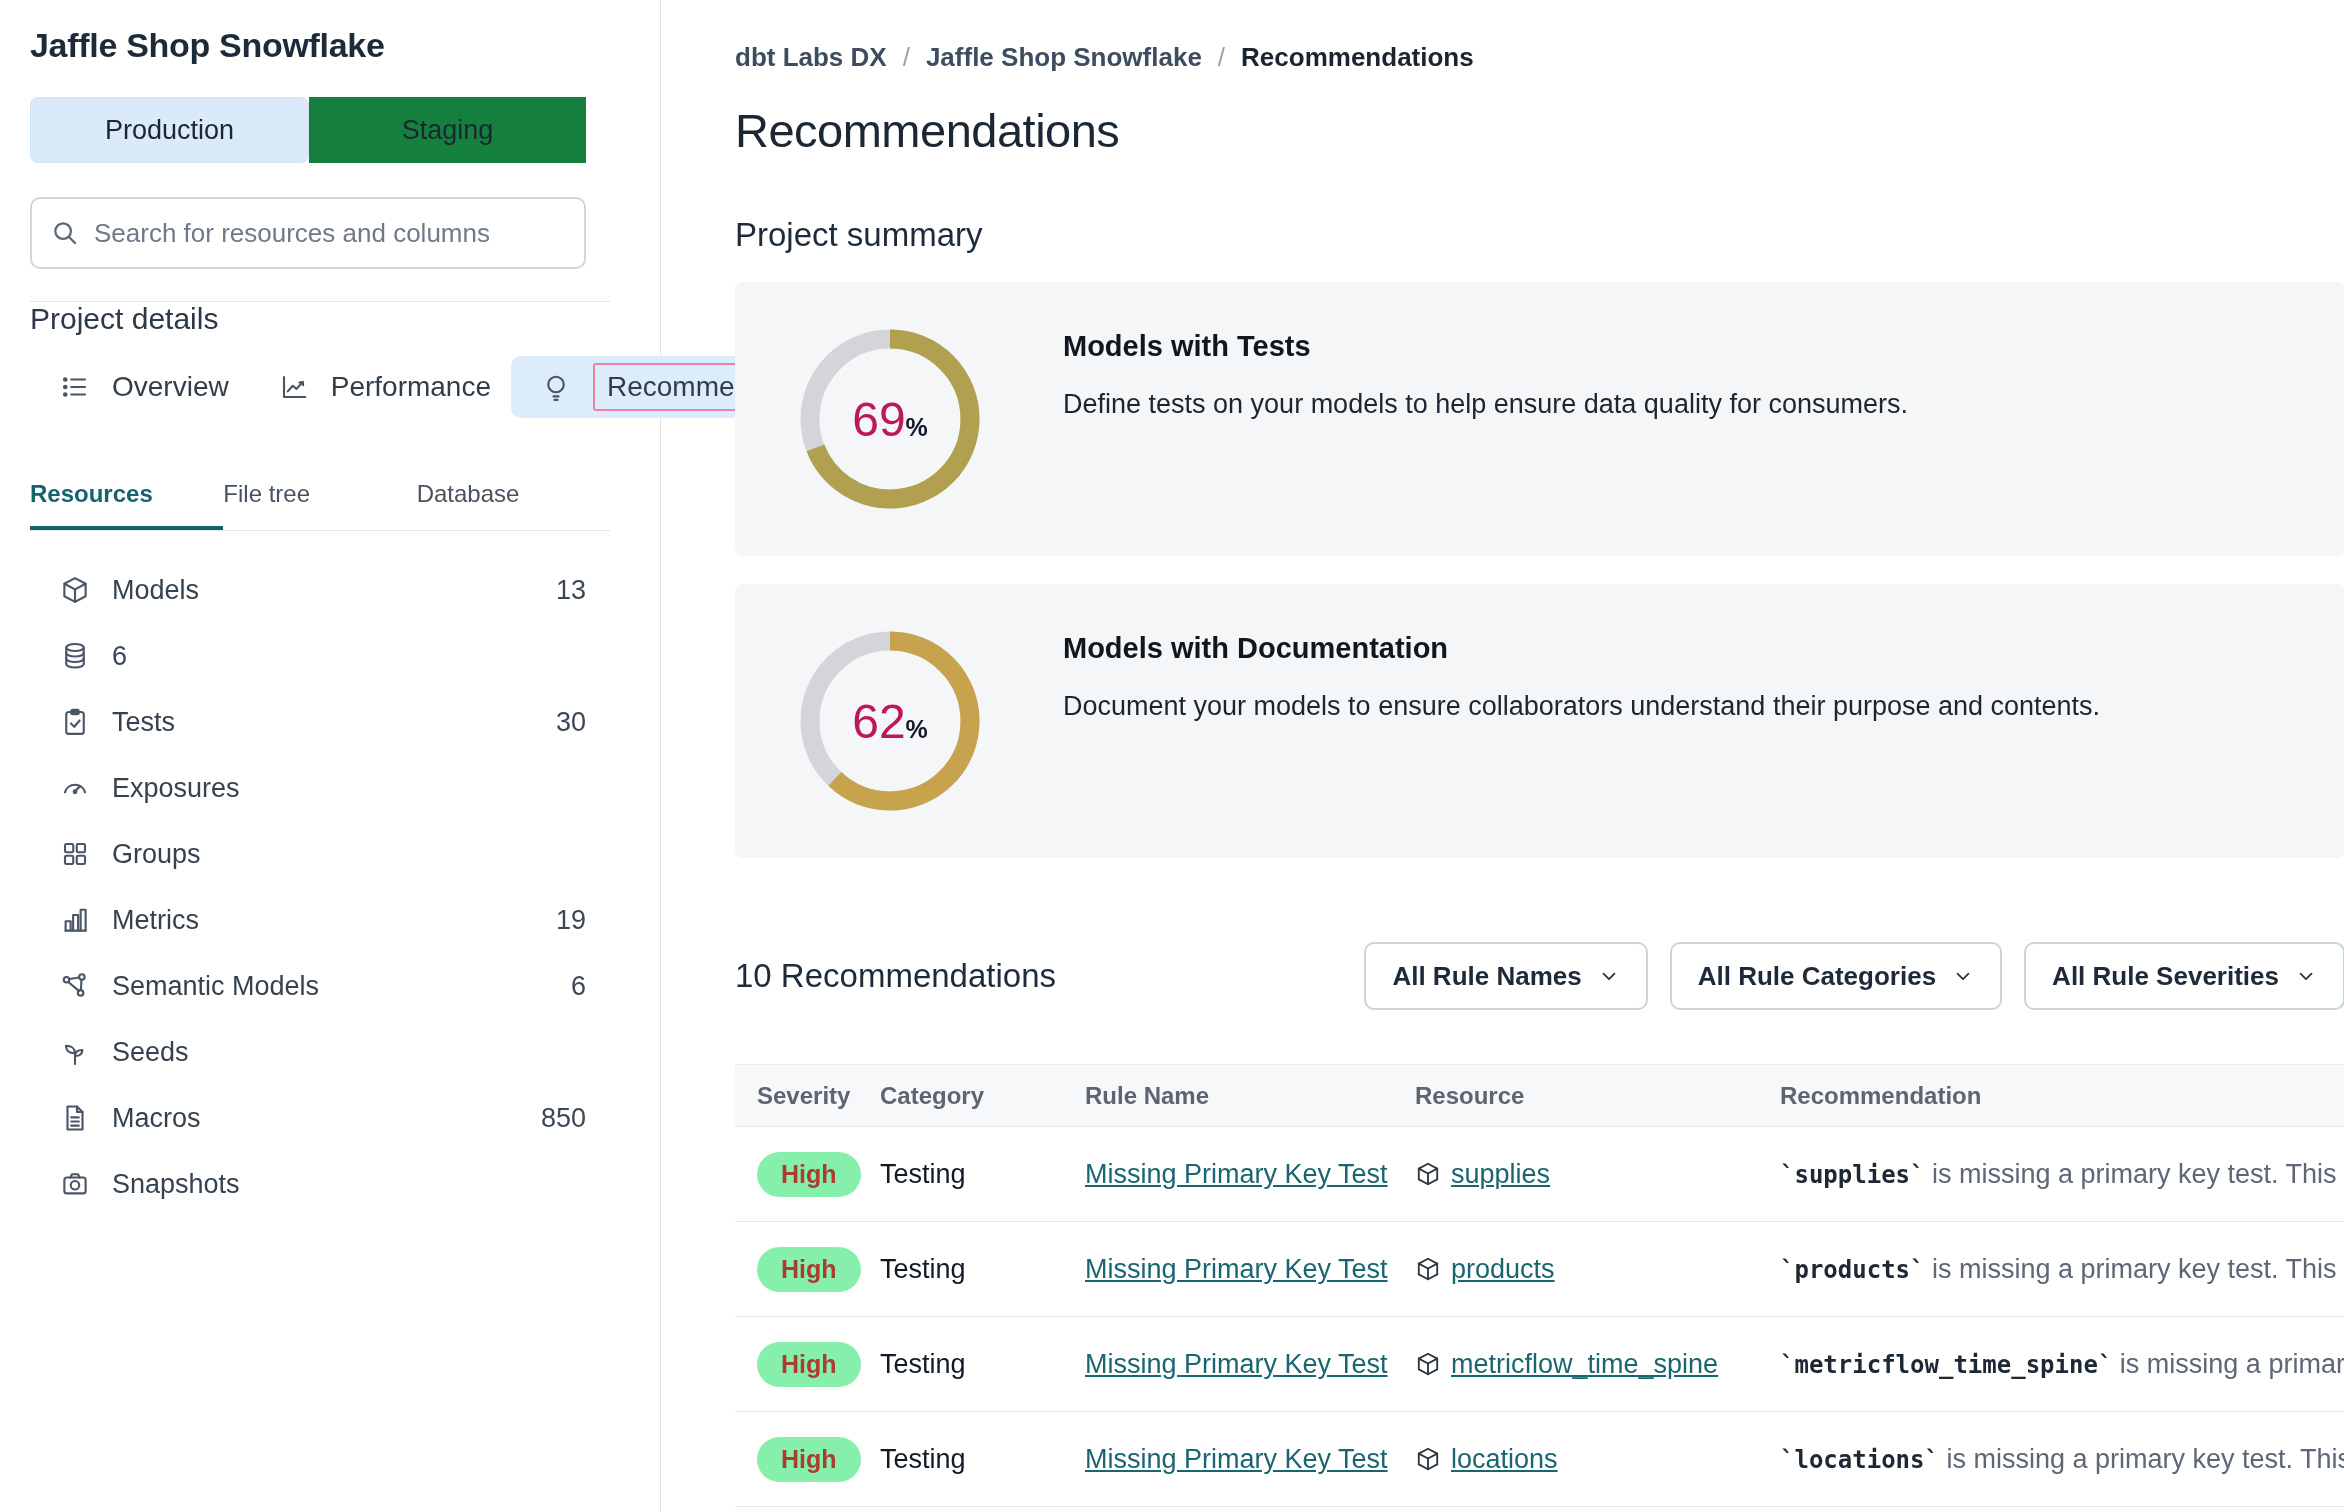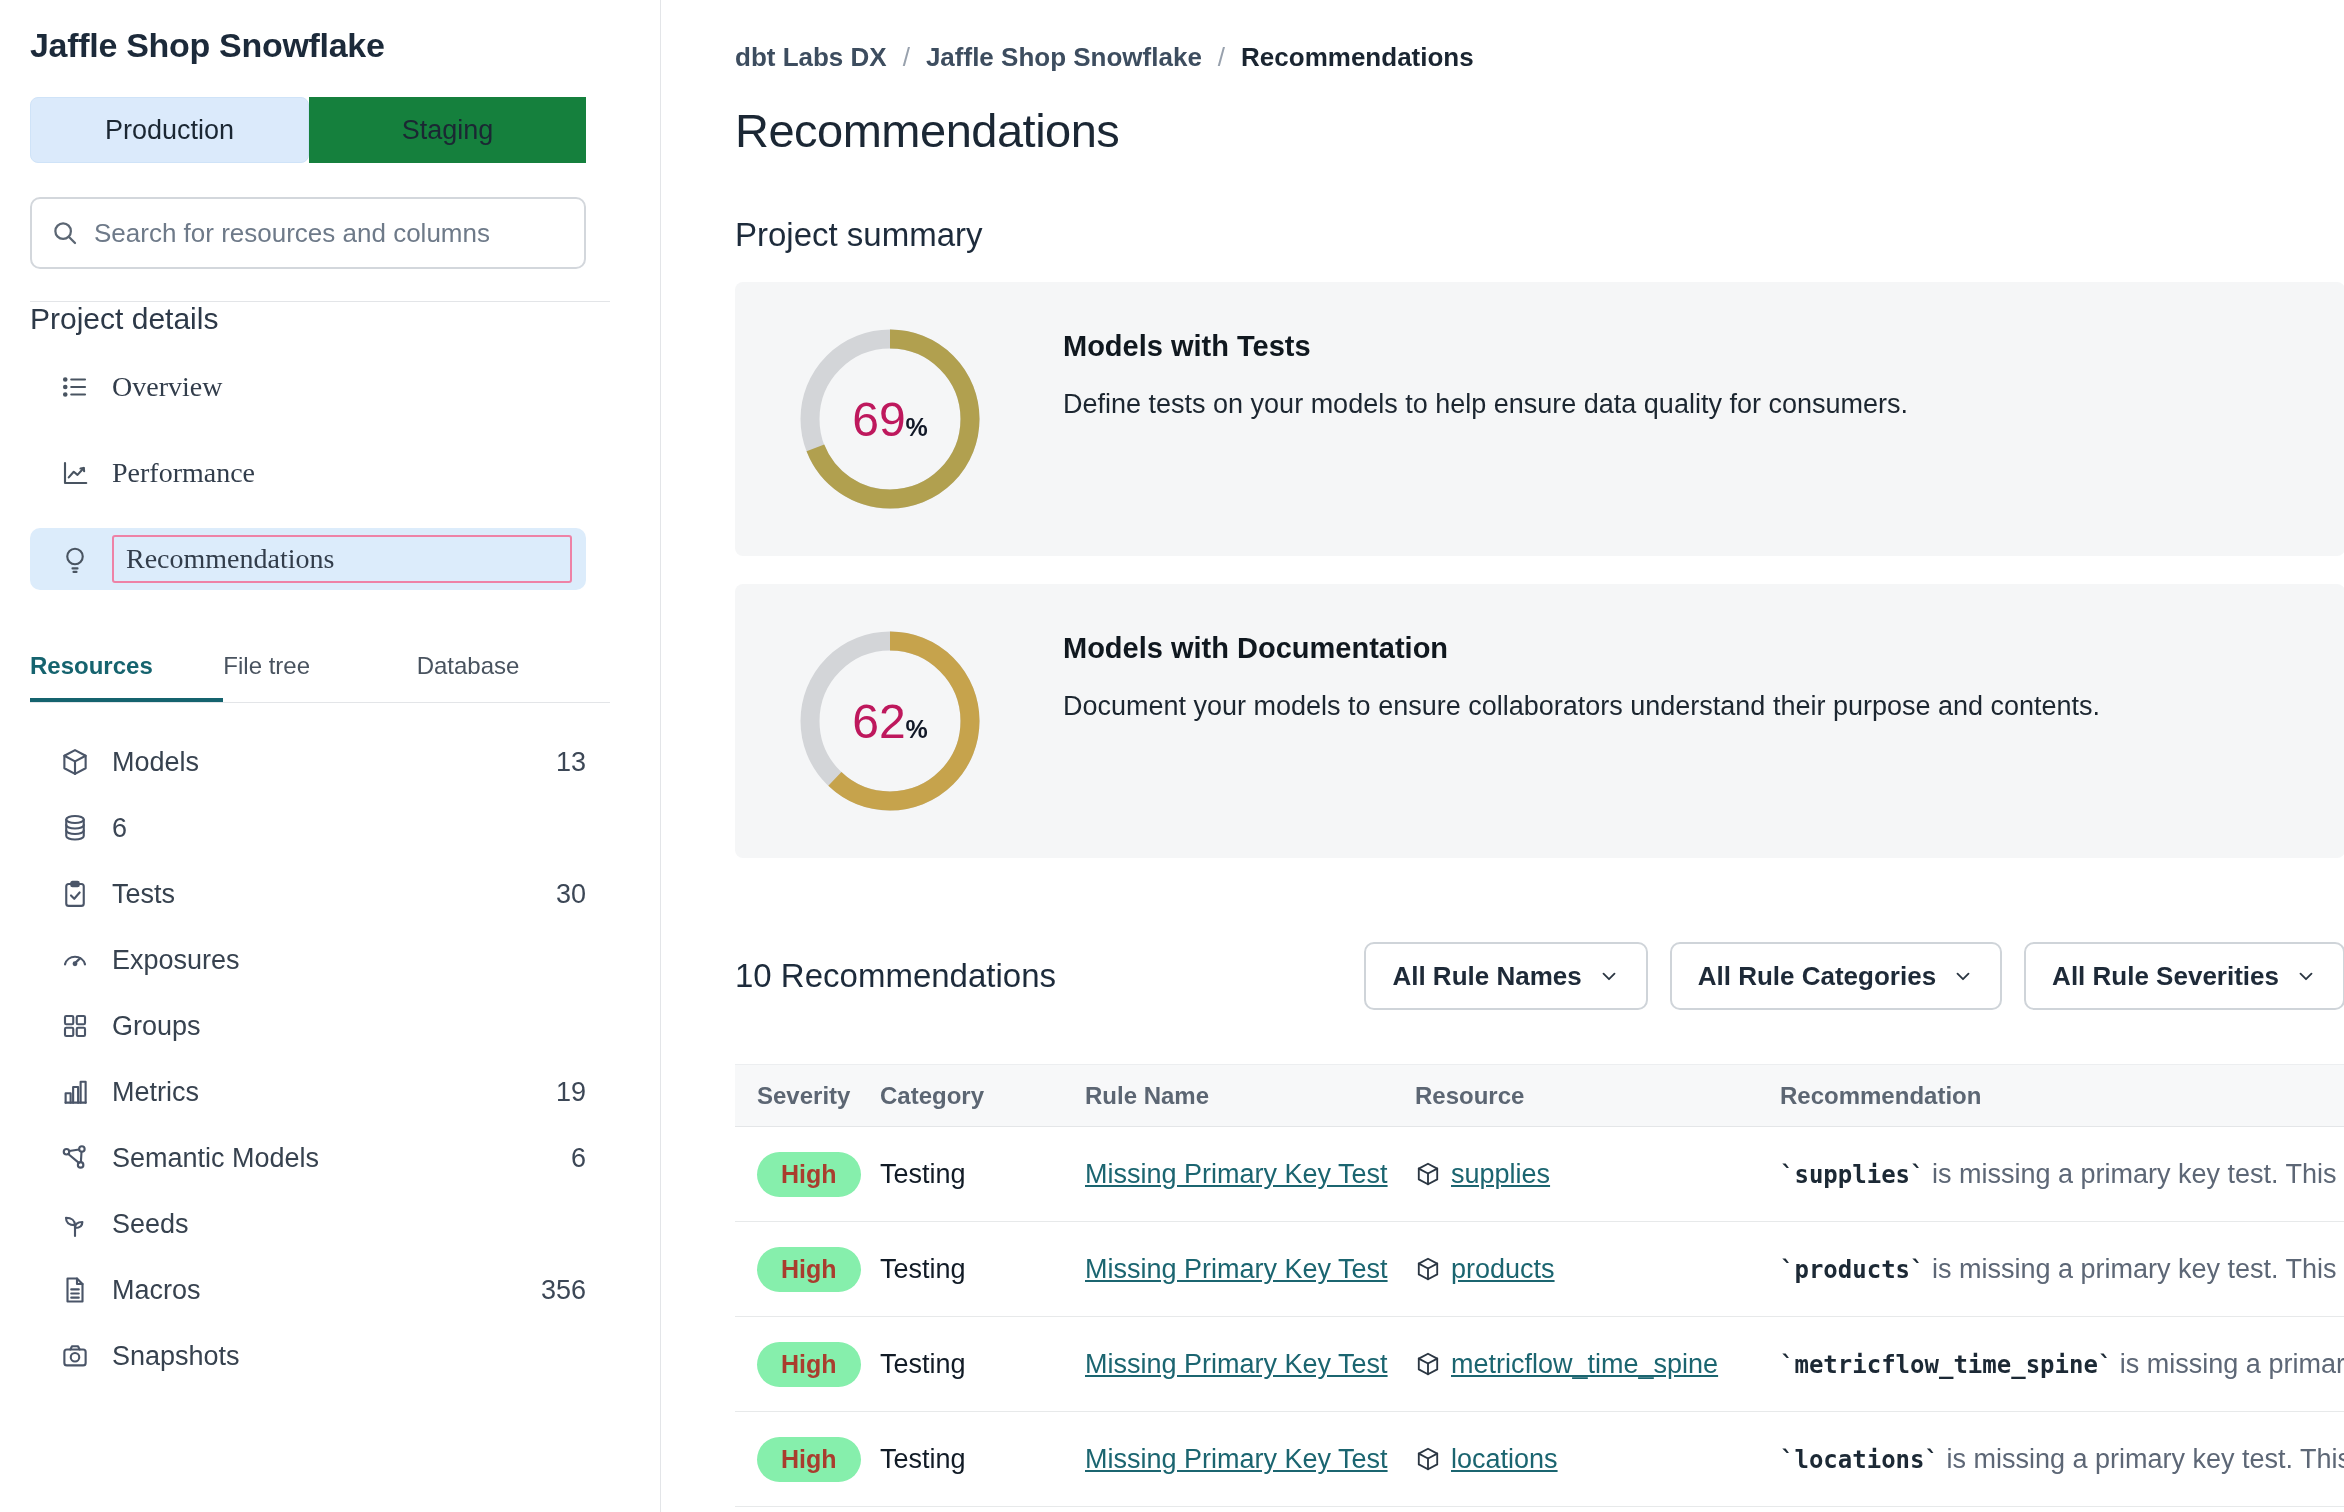--- a/index.html
+++ b/index.html
@@ -14,21 +14,21 @@
   .env-tab { flex:1; height:66px; font-size:27px; font-weight:500; color:#1b2733; border:none;
     background:#15803d; cursor:pointer; font-family:inherit; }
   .env-tab.active { background:#dbeafb; border:1px solid #cfe3f8; border-radius:8px; }
   .search-box { margin-top:34px; width:556px; height:72px; border:2px solid #d3d7dc; border-radius:10px;
     display:flex; align-items:center; padding:0 18px; gap:14px; background:#fff; }
   .search-box svg { flex:0 0 auto; color:#5b6673; }
   .search-box input { border:none; outline:none; flex:1; font-size:26px; color:#37424f; font-family:inherit; }
   .search-box input::placeholder { color:#6e7a89; }
   .side-divider { border:none; border-top:1px solid #e3e5e8; margin:32px 0 0 0; width:580px; }
   .section-label { font-size:30px; color:#2d3948; }
-  .project-nav { margin-top:20px; display:flex; flex-direction:column; gap:24px;font-family:Liberation Serif, serif; }
+  .project-nav { margin-top:20px; display:flex; flex-direction:row; gap:6px; }
   .nav-item { display:flex; align-items:center; gap:22px; height:62px; padding:0 14px 0 30px;
     border-radius:10px; cursor:pointer; width:556px; }
   .nav-item .nv-icon { color:#495461; display:flex; }
   .nav-item .nv-label { font-size:28px; color:#323d4b; }
   .nav-item.active { background:#dcecfb; }
   .nav-item.active .nv-label { border:2px solid #ee82a6; border-radius:3px; padding:6px 12px; width:465px; }
   .res-tabs { display:flex; margin-top:48px; width:580px; border-bottom:1px solid #e3e5e8; }
   .res-tab { width:196px; text-align:left; padding:14px 0 18px 0; font-size:24px; color:#49535f; cursor:pointer; }
   .res-tab.active { color:#15636e; font-weight:700; border-bottom:4px solid #15636e; }
   .resource-list { list-style:none; margin-top:26px; }
@@ -245,21 +245,21 @@
           <span class="rs-icon">
             <svg width="30" height="30" viewBox="0 0 24 24" fill="none" stroke="currentColor" stroke-width="1.7" stroke-linecap="round" stroke-linejoin="round">
               <path d="M6 2.8h7.6l4.4 4.4v14H6Z"></path>
               <path d="M13.6 2.8V7.2H18"></path>
               <line x1="9" y1="11.5" x2="15" y2="11.5"></line>
               <line x1="9" y1="14.8" x2="15" y2="14.8"></line>
               <line x1="9" y1="18.1" x2="15" y2="18.1"></line>
             </svg>
           </span>
           <span class="rs-label">Macros</span>
-          <span class="rs-count">356</span>
+          <span class="rs-count">850</span>
         </li>
         <li class="resource-row">
           <span class="rs-icon">
             <svg width="30" height="30" viewBox="0 0 24 24" fill="none" stroke="currentColor" stroke-width="1.7" stroke-linecap="round" stroke-linejoin="round">
               <rect x="3.5" y="6.8" width="17" height="12.7" rx="2"></rect>
               <path d="M8.3 6.8l1.3-2.6h4.8l1.3 2.6"></path>
               <circle cx="12" cy="13" r="3.4"></circle>
             </svg>
           </span>
           <span class="rs-label">Snapshots</span>

